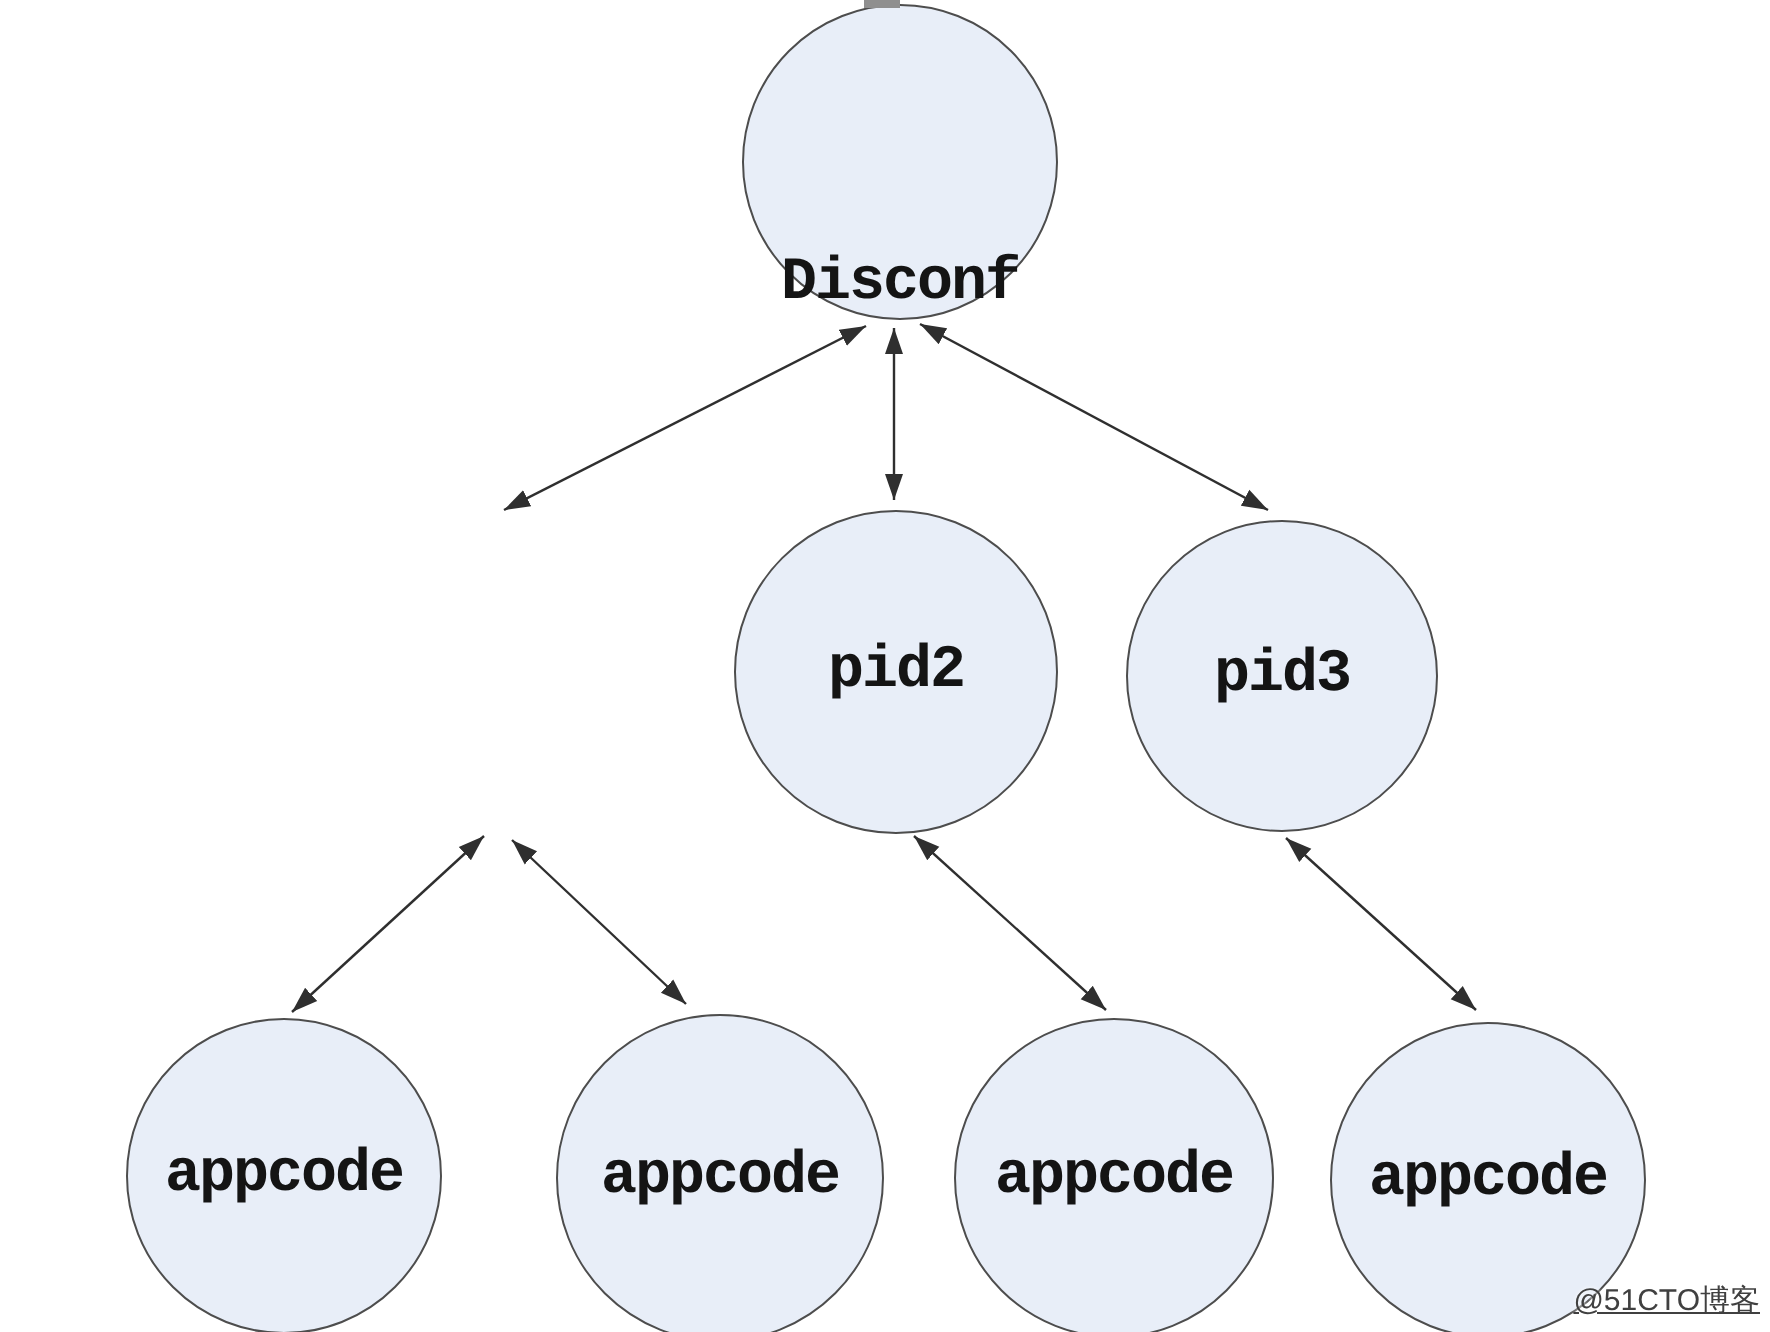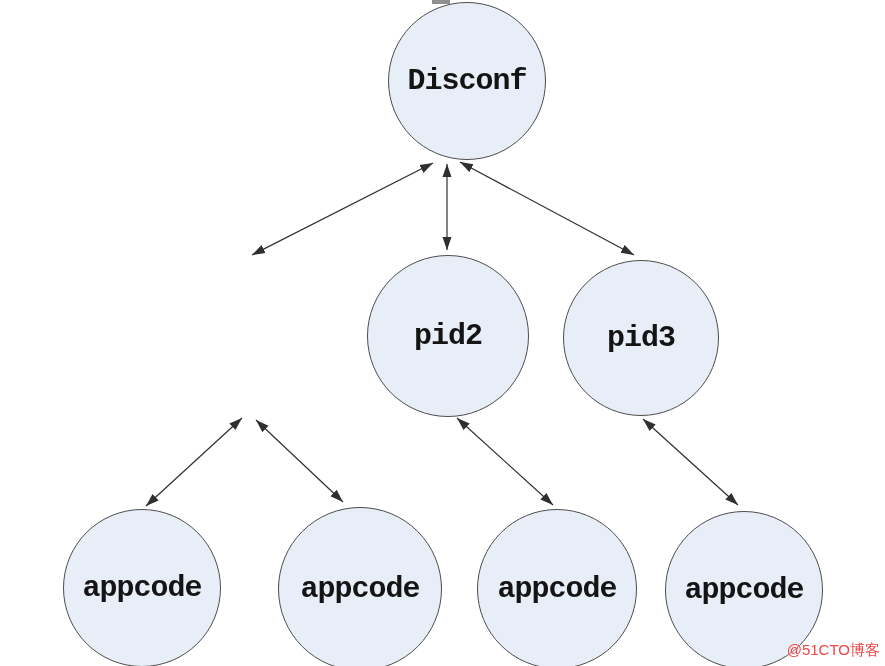--- a/index.html
+++ b/index.html
@@ -49,23 +49,24 @@
     top: 0;
     width: 18px;
     height: 4px;
     background: #8f8f8f;
   }
   .watermark {
     position: absolute;
     right: 5px;
     bottom: 6px;
     font-size: 15px;
-    color: #ef4444;
+    color: #404040;
     font-family: "Liberation Sans", "DejaVu Sans", sans-serif;
     text-shadow: 0 0 2px #ffffff;
+    text-decoration: underline;
   }
 </style>
 </head>
 <body>
 
 <div class="stage">
 
   <svg class="edges-layer" width="885" height="666" viewBox="0 0 885 666" xmlns="http://www.w3.org/2000/svg">
     <defs>
       <marker id="ah" markerUnits="userSpaceOnUse" markerWidth="14" markerHeight="11" refX="13" refY="5" orient="auto-start-reverse">
@@ -74,21 +75,21 @@
     </defs>
     <line x1="433" y1="163" x2="252" y2="255" marker-start="url(#ah)" marker-end="url(#ah)"></line>
     <line x1="447" y1="164" x2="447" y2="250" marker-start="url(#ah)" marker-end="url(#ah)"></line>
     <line x1="460" y1="162" x2="634" y2="255" marker-start="url(#ah)" marker-end="url(#ah)"></line>
     <line x1="242" y1="418" x2="146" y2="506" marker-start="url(#ah)" marker-end="url(#ah)"></line>
     <line x1="256" y1="420" x2="343" y2="502" marker-start="url(#ah)" marker-end="url(#ah)"></line>
     <line x1="457" y1="418" x2="553" y2="505" marker-start="url(#ah)" marker-end="url(#ah)"></line>
     <line x1="643" y1="419" x2="738" y2="505" marker-start="url(#ah)" marker-end="url(#ah)"></line>
   </svg>
 
-  <div class="node" style="left:388px; top:2px; width:158px; height:158px;">
+  <div class="node" style="left:371px; top:2px; width:158px; height:158px;align-items:flex-end;">
     <span class="label">Disconf</span>
   </div>
 
 
   <div class="node" style="left:367px; top:255px; width:162px; height:162px;">
     <span class="label">pid2</span>
   </div>
 
   <div class="node" style="left:563px; top:260px; width:156px; height:156px;align-items:center;">
     <span class="label">pid3</span>

